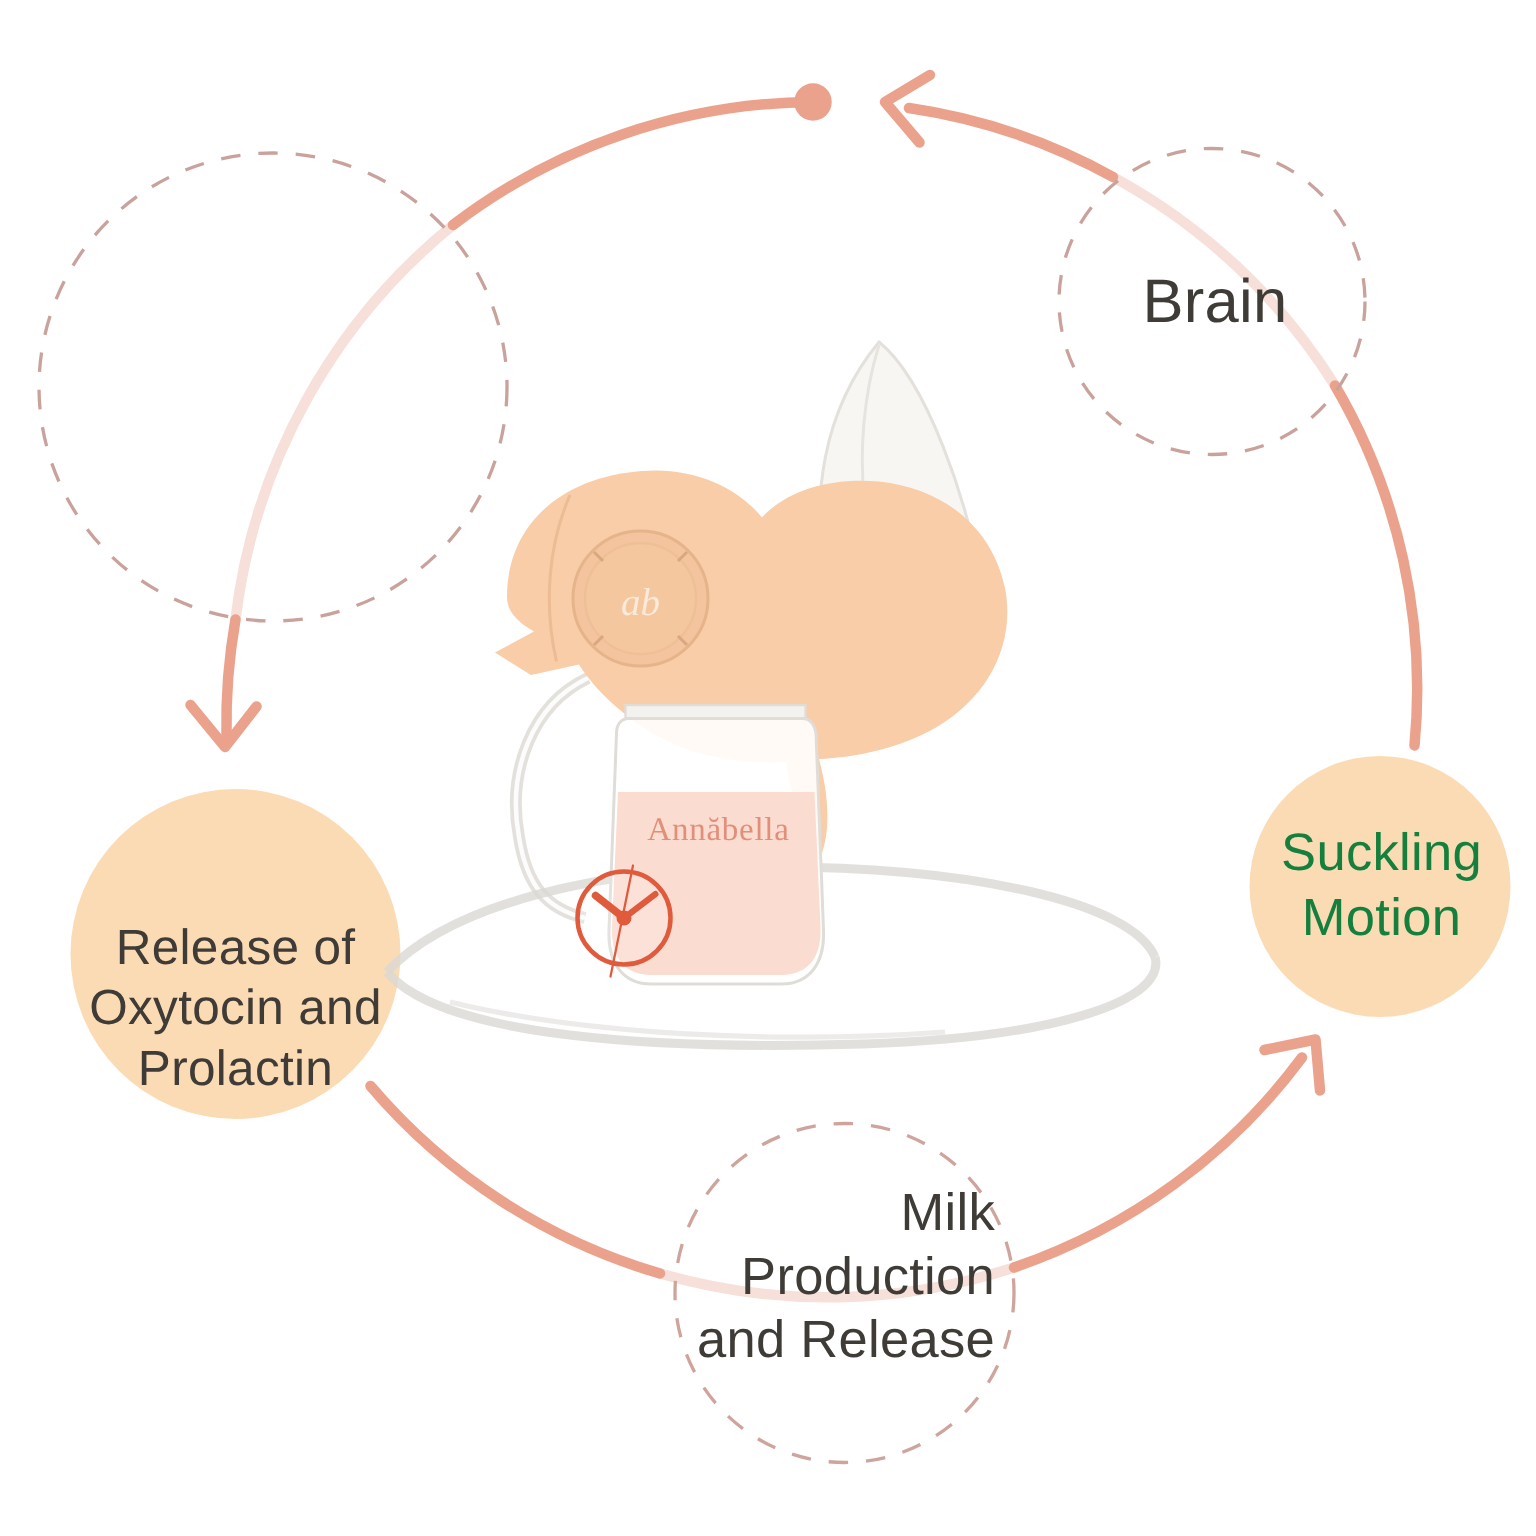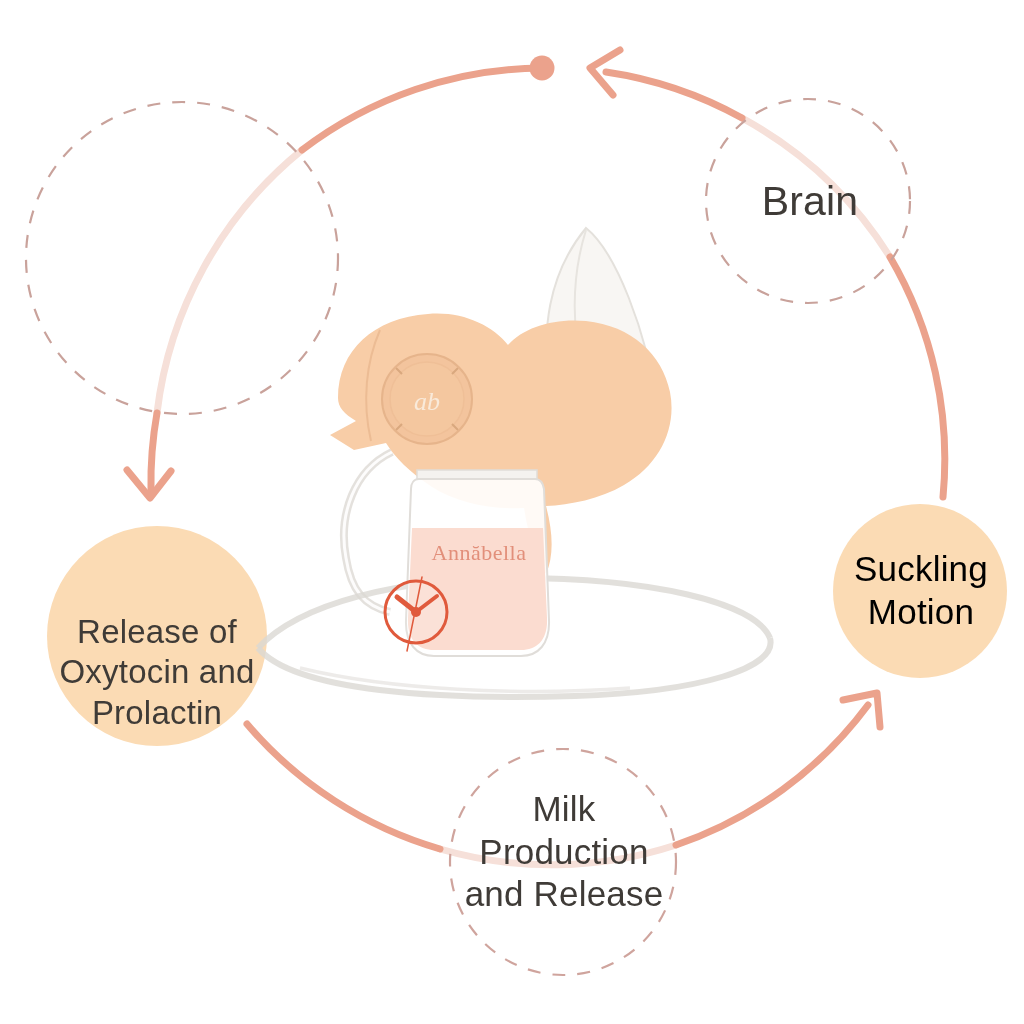--- a/index.html
+++ b/index.html
@@ -4,22 +4,22 @@
 <style>
   html,body{margin:0;padding:0;background:#ffffff;}
   #canvas{position:relative;width:1024px;height:1024px;background:#ffffff;overflow:hidden;
           font-family:"Liberation Sans", sans-serif;}
   #diagram-svg{position:absolute;left:0;top:0;width:1024px;height:1024px;}
   .lbl{position:absolute;transform:translate(-50%,-50%);text-align:center;
        white-space:pre-line;color:#3F3B37;line-height:1.22;letter-spacing:0.2px;}
   .lbl-pituitary{left:182px;top:262px;font-size:36px;}
   .lbl-brain{left:810px;top:201px;font-size:41px;}
   .lbl-release{left:157px;top:672px;font-size:33px;}
-  .lbl-milk{left:564px;top:852px;font-size:35px;}
-  .lbl-suckling{left:921px;top:591px;font-size:35px;color:#000000;}
+  .lbl-milk{left:564px;top:852px;font-size:35px;text-align:right;}
+  .lbl-suckling{left:921px;top:591px;font-size:35px;color:#15803d;}
 </style>
 </head>
 <body>
 
 <div id="canvas">
 
 <svg id="diagram-svg" viewBox="0 0 1024 1024" xmlns="http://www.w3.org/2000/svg">
 
   <g fill="none" stroke-linecap="round">
 

